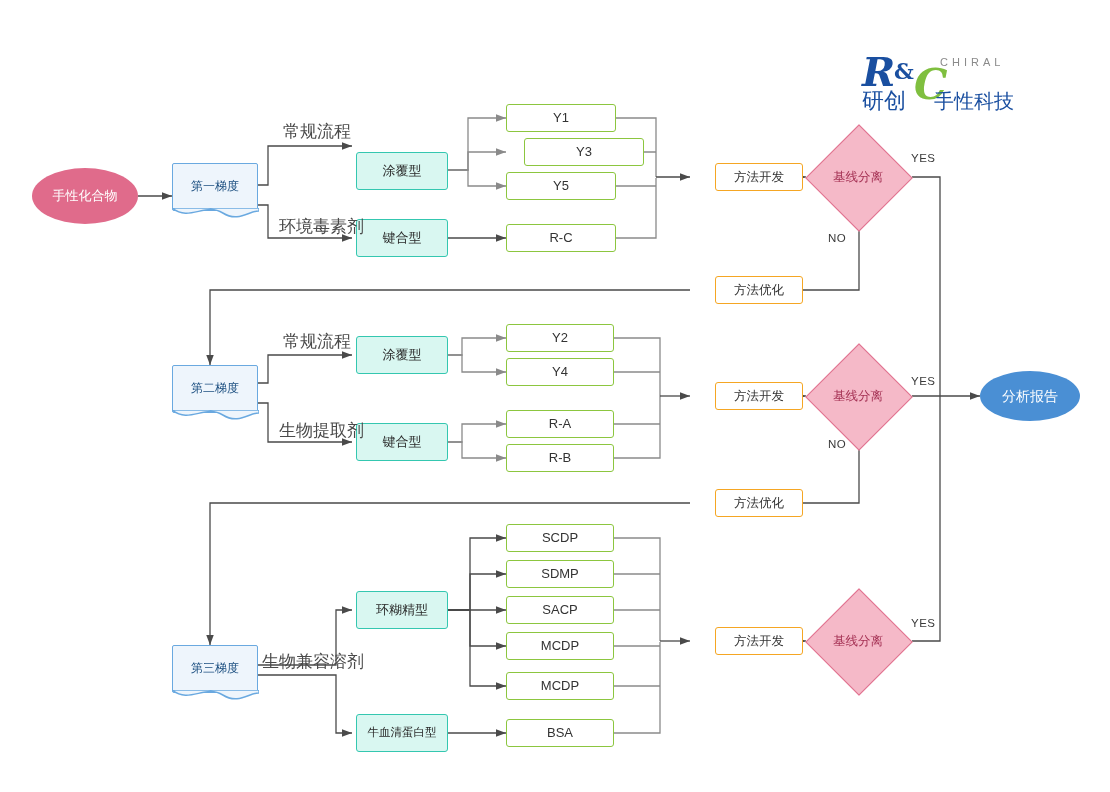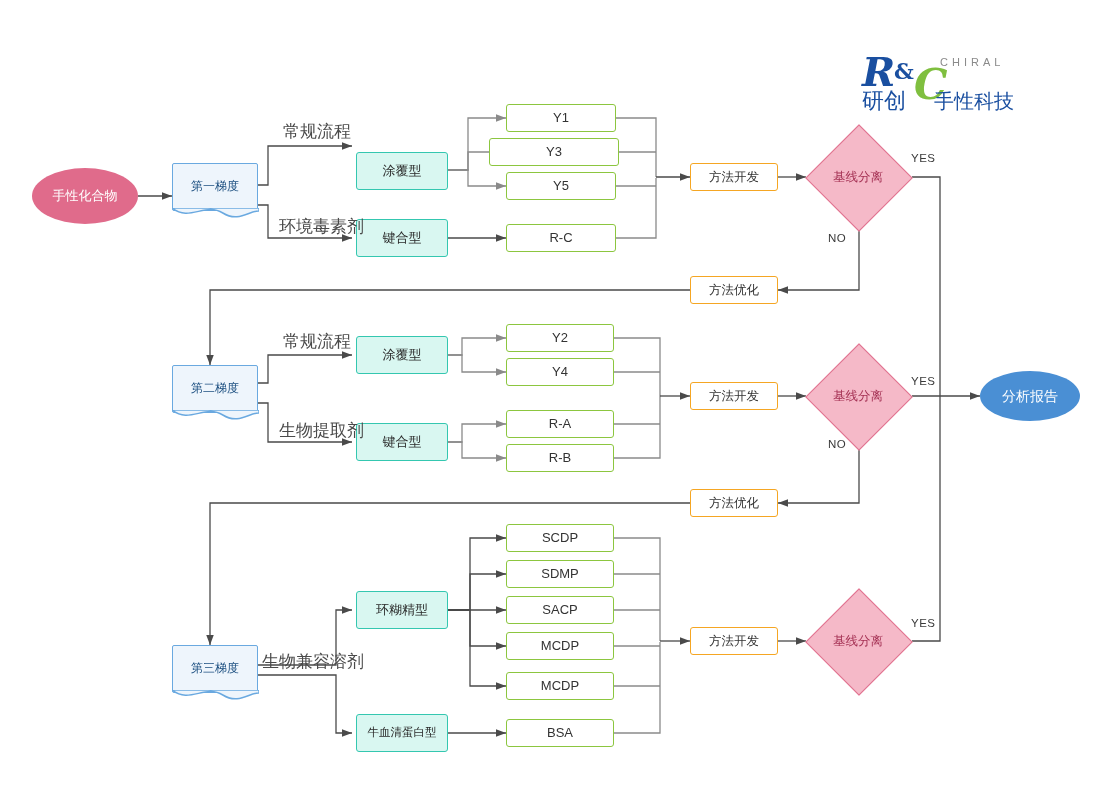--- a/index.html
+++ b/index.html
@@ -157,20 +157,21 @@
     font-size: 13px;
     border-radius: 3px;
   }
   
   .n-orange {
     background: #ffffff;
     border: 1.5px solid #f5a623;
     color: #333333;
     font-size: 12.5px;
     border-radius: 3px;
+    margin-left: 25px;
   }
   
   .n-diamond {
     width: 104px;
     height: 66px;
     background: transparent;
     border: none;
   }
   .n-diamond .dshape2 {
     position: absolute;
@@ -348,21 +349,21 @@
   <div class="node n-teal" style="left:356px; top:591px; width:92px; height:38px;">
     <span>环糊精型</span>
   </div>
   <div class="node n-teal" style="left:356px; top:714px; width:92px; height:38px;">
     <span style="font-size:11.5px;">牛血清蛋白型</span>
   </div>
 
   <div class="node n-green" style="left:506px; top:104px; width:110px; height:28px;">
     <span>Y1</span>
   </div>
-  <div class="node n-green" style="left:489px; top:138px; width:130px; height:28px;">
+  <div class="node n-green" style="left:524px; top:138px; width:120px; height:28px;">
     <span>Y3</span>
   </div>
   <div class="node n-green" style="left:506px; top:172px; width:110px; height:28px;">
     <span>Y5</span>
   </div>
   <div class="node n-green" style="left:506px; top:224px; width:110px; height:28px;">
     <span>R-C</span>
   </div>
 
   <div class="node n-green" style="left:506px; top:324px; width:108px; height:28px;">

